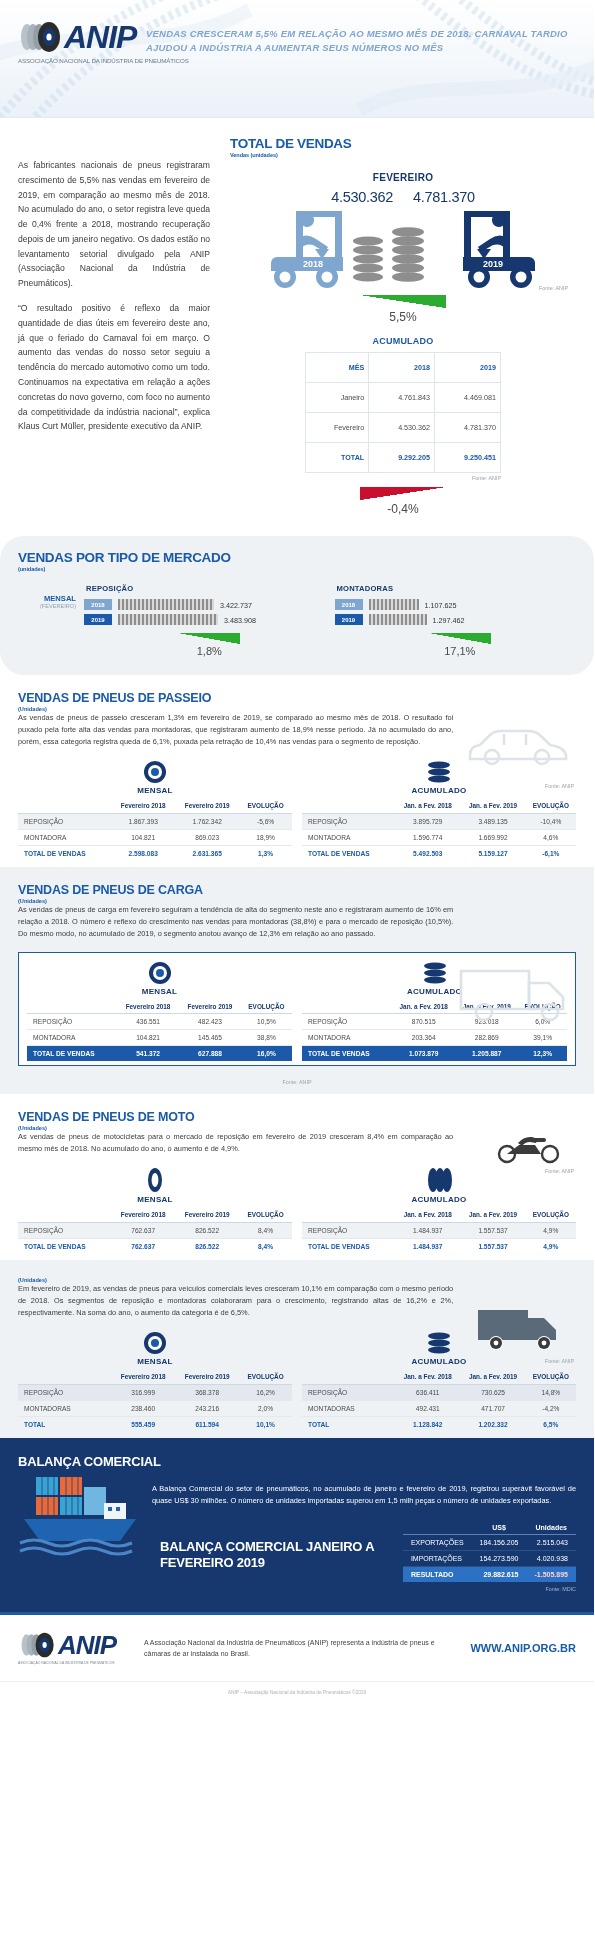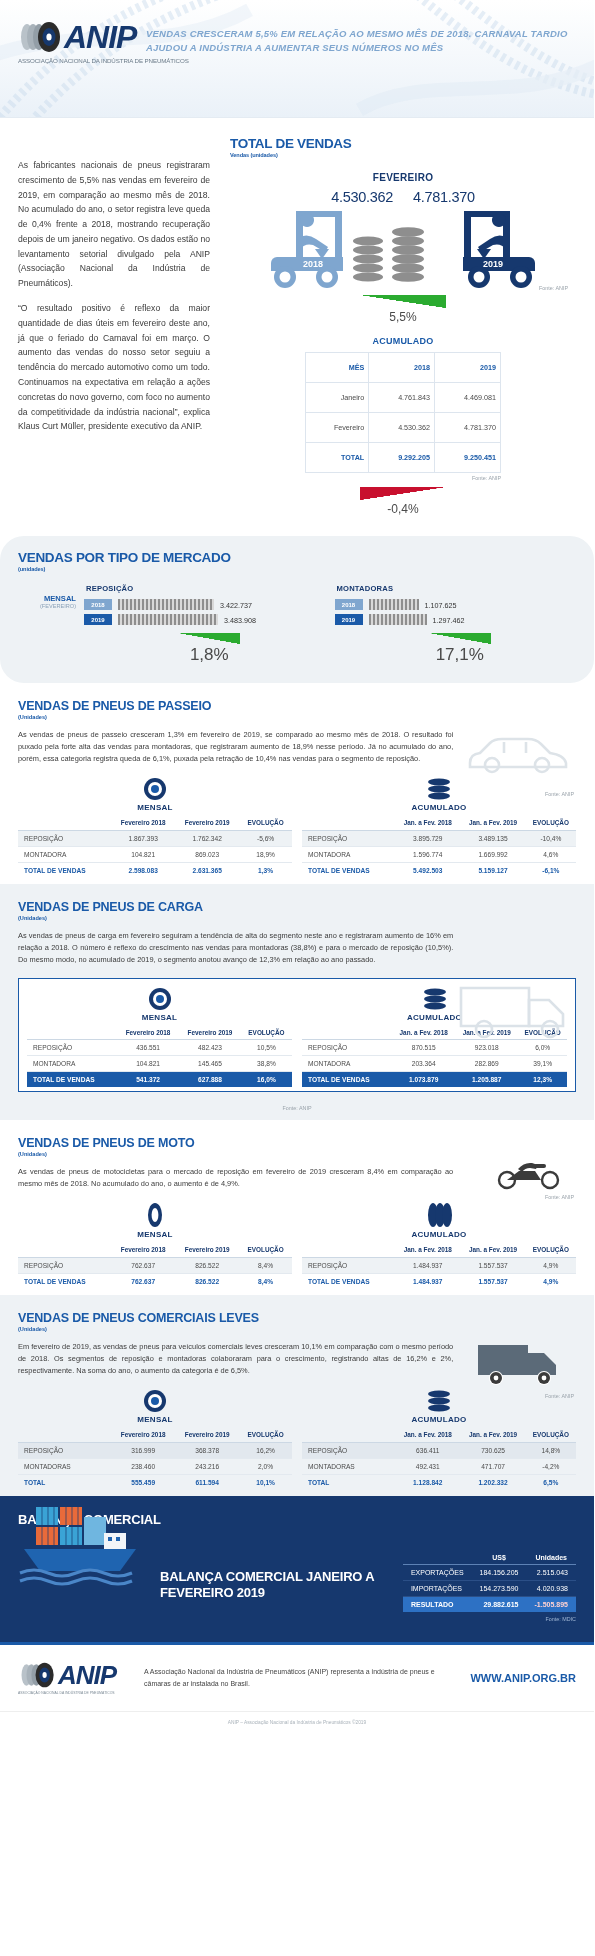--- a/index.html
+++ b/index.html
@@ -72,28 +72,28 @@
   .merc-col h4{font-size:7.6px;font-weight:bold;color:#16386e;letter-spacing:.2px;margin-bottom:6px;padding-left:2px;}
   .barline{display:flex;align-items:flex-end;gap:6px;margin-bottom:4px;}
   .yearbox{width:28px;height:11px;display:flex;align-items:center;justify-content:center;
     font-size:6px;font-weight:bold;color:#fff;}
   .yearbox.y18{background:#7fa6cf;}
   .yearbox.y19{background:#1a5aa8;}
   .tirebar{height:11px;background:repeating-linear-gradient(90deg,#8e8e8e 0 2px,#d9d9d9 2px 4px);}
   .barval{font-size:7.2px;color:#333;}
   .merc-pct{display:flex;flex-direction:column;align-items:center;margin-top:8px;}
   .merc-pct .ga{width:62px;height:11px;background:linear-gradient(to top right,transparent 49.6%,#2bab30 50%);}
-  .merc-pct .pv{font-size:17px;color:#4a4a4a;margin-top:1px;}
+  .merc-pct .pv{font-size:11px;color:#4a4a4a;margin-top:1px;}
 
   
   .sect{padding:16px 18px 6px 18px;position:relative;}
   .sect.gray{background:#eef2f5;}
   .sect h3{font-size:12.5px;font-weight:bold;color:#1a5aa8;letter-spacing:-.2px;}
   .sect .sub{font-size:5.6px;font-weight:bold;color:#1a5aa8;margin-top:1px;}
-  .sect p.desc{font-size:7.4px;line-height:1.62;color:#3b3b3b;margin-top:9px;text-align:justify;width:78%;}
+  .sect p.desc{font-size:7.4px;line-height:1.62;color:#3b3b3b;text-align:justify;width:78%;}
   .sect .fonte-r{position:absolute;right:20px;font-size:5.4px;color:#9aa3ab;}
 
   .tables2{display:flex;gap:10px;margin-top:12px;}
   .tblbox{flex:1;}
   .tbl-h{text-align:center;font-size:8px;font-weight:bold;color:#16386e;letter-spacing:.3px;margin-bottom:4px;}
   table.dt{border-collapse:collapse;width:100%;}
   table.dt th{font-size:6.4px;font-weight:bold;color:#16386e;padding:3px 2px;text-align:center;line-height:1.2;
     border-bottom:1px solid #ccd8e4;}
   table.dt td{font-size:6.6px;color:#4a4a4a;padding:4px 3px;text-align:center;border-bottom:1px solid #e3e9ef;}
   table.dt td.lbl{text-align:left;padding-left:6px;}
@@ -612,21 +612,20 @@
               <td>1.557.537</td>
               <td>4,9%</td>
             </tr>
           </tbody>
         </table>
       </div>
     </div>
   </div>
 
   <div class="sect gray">
-    <h3>VENDAS DE PNEUS COMERCIAIS LEVES</h3>
     <div class="sub">(Unidades)</div>
     <p class="desc">Em fevereiro de 2019, as vendas de pneus para veículos comerciais leves cresceram 10,1% em comparação com o mesmo período de 2018. Os segmentos de reposição e montadoras colaboraram para o crescimento, registrando altas de 16,2% e 2%, respectivamente. Na soma do ano, o aumento da categoria é de 6,5%.</p>
     <svg style="position:absolute;right:24px;top:40px;" width="96" height="54" viewBox="0 0 96 54">
       <g fill="#5b6a78">
         <path d="M4,10 h50 v30 h-50 z"></path>
         <path d="M54,18 h16 l12,12 v10 h-28 z"></path>
       </g>
       <g fill="#fff">
           <circle cx="22" cy="43" r="7"></circle>
           <circle cx="70" cy="43" r="7"></circle>
@@ -726,20 +725,21 @@
           </tbody>
         </table>
       </div>
     </div>
   </div>
 
   <div class="balanca">
     <h3>BALANÇA COMERCIAL</h3>
     <div class="bal-top">
       <div style="width:120px;flex:0 0 120px;"></div>
+      <div class="bal-txt">A Balança Comercial do setor de pneumáticos, no acumulado de janeiro e fevereiro de 2019, registrou superávit favorável de quase US$ 30 milhões. O número de unidades importadas superou em 1,5 milh peças o número de unidades exportadas.</div>
     </div>
 
     <div class="bal-main">
       <svg width="130" height="96" viewBox="0 0 130 96" style="margin-top:-58px;flex:0 0 130px;">
         <g>
           <rect x="18" y="14" width="22" height="18" fill="#3aa3d6"></rect>
           <rect x="42" y="14" width="22" height="18" fill="#e86a3a"></rect>
           <rect x="18" y="34" width="22" height="18" fill="#e86a3a"></rect>
           <rect x="42" y="34" width="22" height="18" fill="#3aa3d6"></rect>
           <rect x="66" y="24" width="22" height="28" fill="#6fb6e0"></rect>

